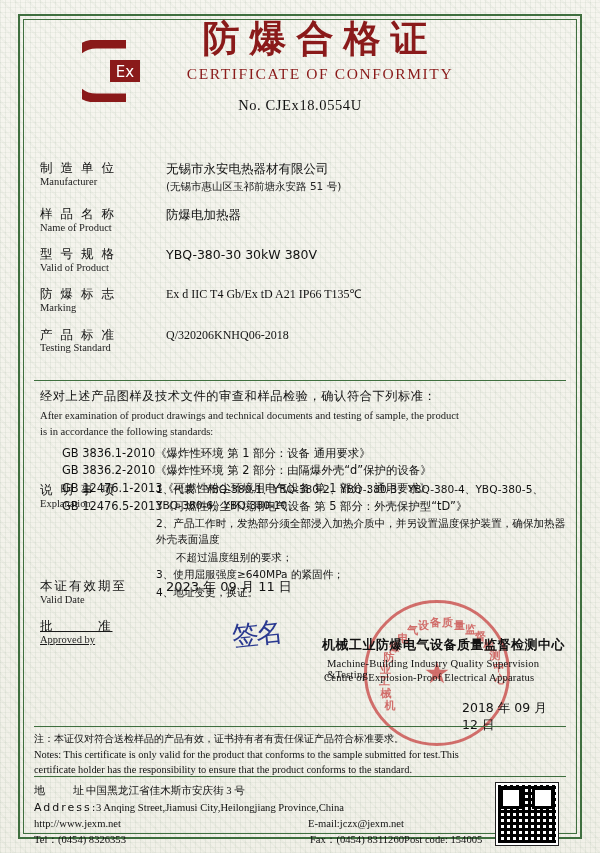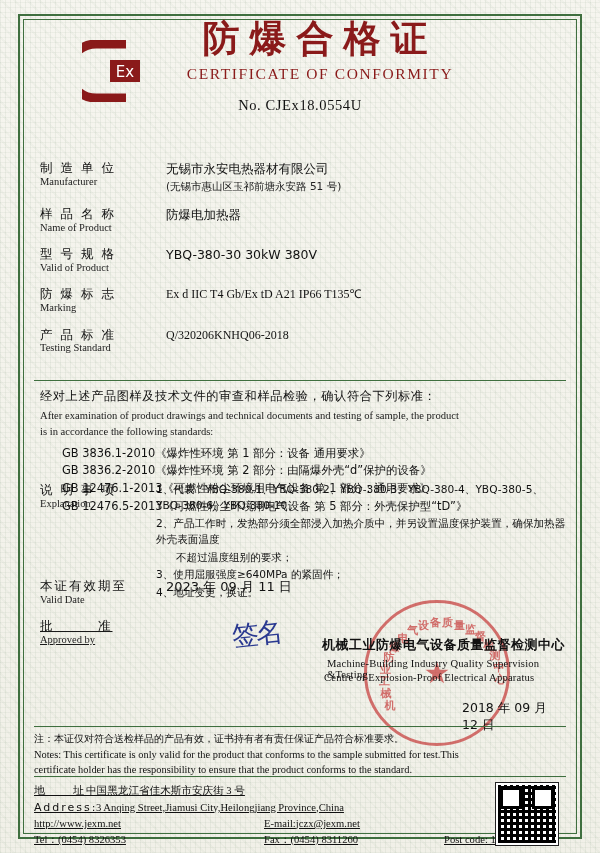--- a/index.html
+++ b/index.html
@@ -230,30 +230,30 @@
   .notes .en{
     font-size:10.4px;line-height:1.4;color:#111;margin-top:1px;
   }
   
   .footer{
     position:absolute;left:34px;right:34px;top:776px;
     border-top:1px solid #3f6f3f;
     padding-top:6px;
   }
   .f-row{
-    display:flex;font-size:10.6px;line-height:1.5;color:#111;text-decoration:underline;
+    display:flex;font-size:10.6px;line-height:1.5;color:#111;
   }
   .f-lab{
     font-family:"DejaVu Sans",sans-serif;
     width:52px;flex:0 0 52px;letter-spacing:2px;font-size:11px;
   }
   .f-lab2{width:62px;flex:0 0 62px;text-align:center;}
   .f-val{flex:1;}
-  .f-c1{width:230px;}
-  .f-c2{width:180px;}
+  .f-c1{width:190px;}
+  .f-c2{width:180px;text-align:right;}
   .f-c3{flex:1;}
   .qr{
     position:absolute;right:8px;top:6px;
     width:58px;height:58px;
     background:
       repeating-linear-gradient(90deg,#000 0 3px,#fff 3px 6px),
       repeating-linear-gradient(0deg,#000 0 3px,#fff 3px 6px);
     background-blend-mode:multiply;
     border:2px solid #fff;
     outline:1px solid #222;

